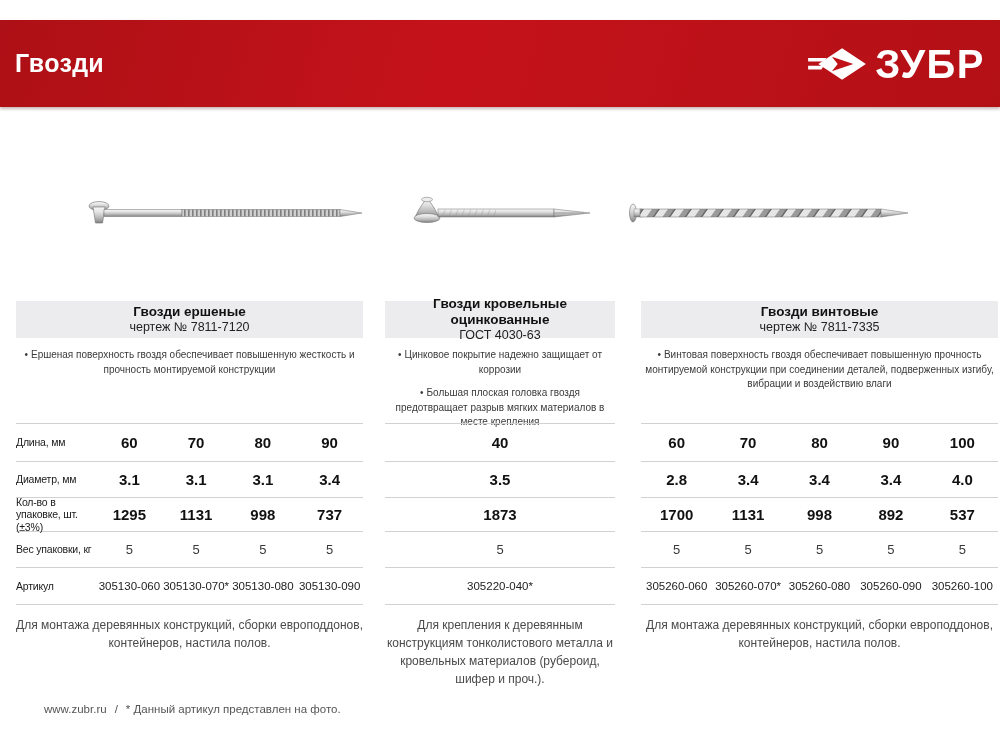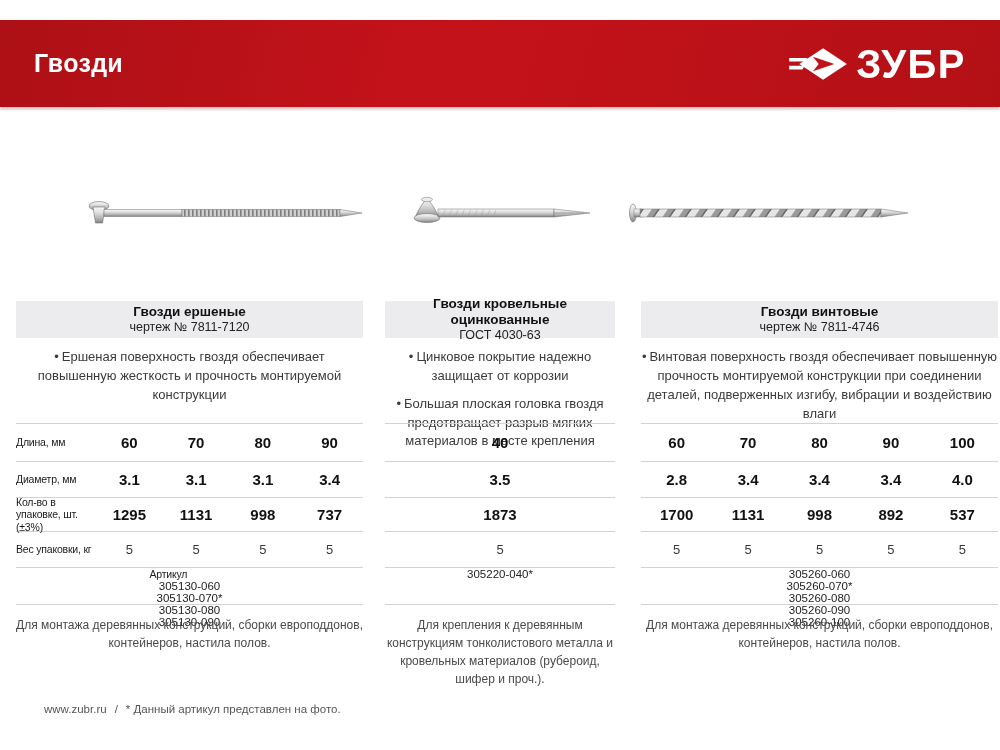--- a/index.html
+++ b/index.html
@@ -4,21 +4,21 @@
 <style>
   html,body{margin:0;padding:0;background:#ffffff;}
   body{width:1000px;height:750px;position:relative;font-family:"Liberation Sans","DejaVu Sans",sans-serif;color:#222;}
   .page{position:absolute;inset:0;background:#fff;overflow:hidden;}
 
   
   .topbar{position:absolute;left:0;top:20px;width:1000px;height:87px;
     background:linear-gradient(105deg,#ad1016 0%,#c5121a 45%,#b31016 100%);
     box-shadow:0 2px 3px rgba(130,95,95,.45);
     display:flex;align-items:center;justify-content:space-between;
-    padding:0 34px;box-sizing:border-box;}
+    padding:0 15px;box-sizing:border-box;}
   .page-title{margin:0;font-size:25px;font-weight:bold;color:#fff;letter-spacing:.3px;}
   .brand{display:flex;align-items:center;gap:9px;}
   .brand-text{color:#fff;font-size:40px;font-weight:800;letter-spacing:1.5px;line-height:1;}
 
   
   .nail{position:absolute;}
   #nail1{left:88px;top:197px;}
   #nail2{left:412px;top:194px;}
   #nail3{left:627px;top:199px;}
 
@@ -26,28 +26,28 @@
   .col{position:absolute;top:301px;height:400px;}
   #col1{left:16px;width:347px;}
   #col2{left:385px;width:230px;}
   #col3{left:628px;width:357px;margin-left:13px;}
 
   .prod-header{height:37px;background:#ececee;display:flex;flex-direction:column;
     justify-content:center;text-align:center;}
   .prod-title{font-size:13.5px;font-weight:bold;color:#111;line-height:1.2;}
   .prod-spec{font-size:12.5px;color:#222;line-height:1.25;}
 
-  .features{margin-top:10px;text-align:center;font-size:13px;color:#3a3a3a;}
+  .features{margin-top:10px;text-align:center;font-size:10px;color:#3a3a3a;}
   .feature{margin:0 0 9px 0;line-height:1.45;}
   .bullet{margin-right:3px;color:#3a3a3a;}
 
   .spec-table{position:absolute;left:0;top:122px;width:100%;}
   .t-row{display:flex;align-items:center;border-top:1px solid #d2d2d2;box-sizing:border-box;}
   .r1{height:38px;} .r2{height:36px;} .r3{height:34px;} .r4{height:36px;}
-  .r5{height:38px;border-bottom:1px solid #d2d2d2;flex-direction:column;}
+  .r5{height:38px;border-bottom:1px solid #d2d2d2;}
   .lbl{width:80px;font-size:10.5px;line-height:1.15;color:#1a1a1a;letter-spacing:-0.2px;}
   .val{flex:1;text-align:center;}
   .big{font-weight:bold;font-size:15px;color:#111;}
   .small{font-size:13px;color:#3a3a3a;}
   .sku{font-size:11.5px;color:#222;}
 
   .application{position:absolute;top:315px;width:100%;text-align:center;
     font-size:12px;color:#4a4a4a;line-height:1.5;margin:0;}
 
   
@@ -207,21 +207,21 @@
       <div class="t-row r5">
         <div class="val sku">305220-040*</div>
       </div>
     </div>
     <p class="application">Для крепления к деревянным конструкциям тонколистового металла и кровельных материалов (рубероид, шифер и проч.).</p>
   </section>
 
   <section id="col3" class="col">
     <div class="prod-header">
       <div class="prod-title">Гвозди винтовые</div>
-      <div class="prod-spec">чертеж № 7811-4746</div>
+      <div class="prod-spec">чертеж № 7811-7335</div>
     </div>
     <div class="features">
       <p class="feature"><span class="bullet">•</span><span>Винтовая поверхность гвоздя обеспечивает повышенную прочность монтируемой конструкции при соединении деталей, подверженных изгибу, вибрации и воздействию влаги</span></p>
     </div>
     <div class="spec-table">
       <div class="t-row r1">
         <div class="val big">60</div>
         <div class="val big">70</div>
         <div class="val big">80</div>
         <div class="val big">90</div>

